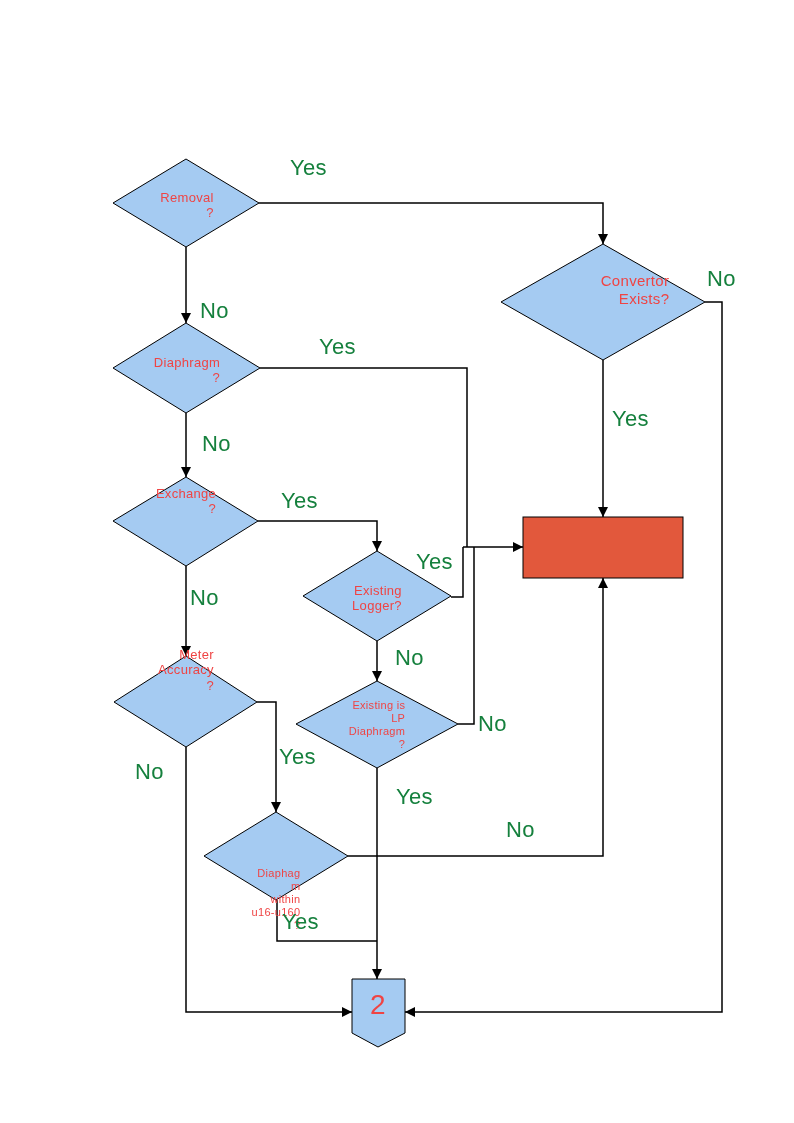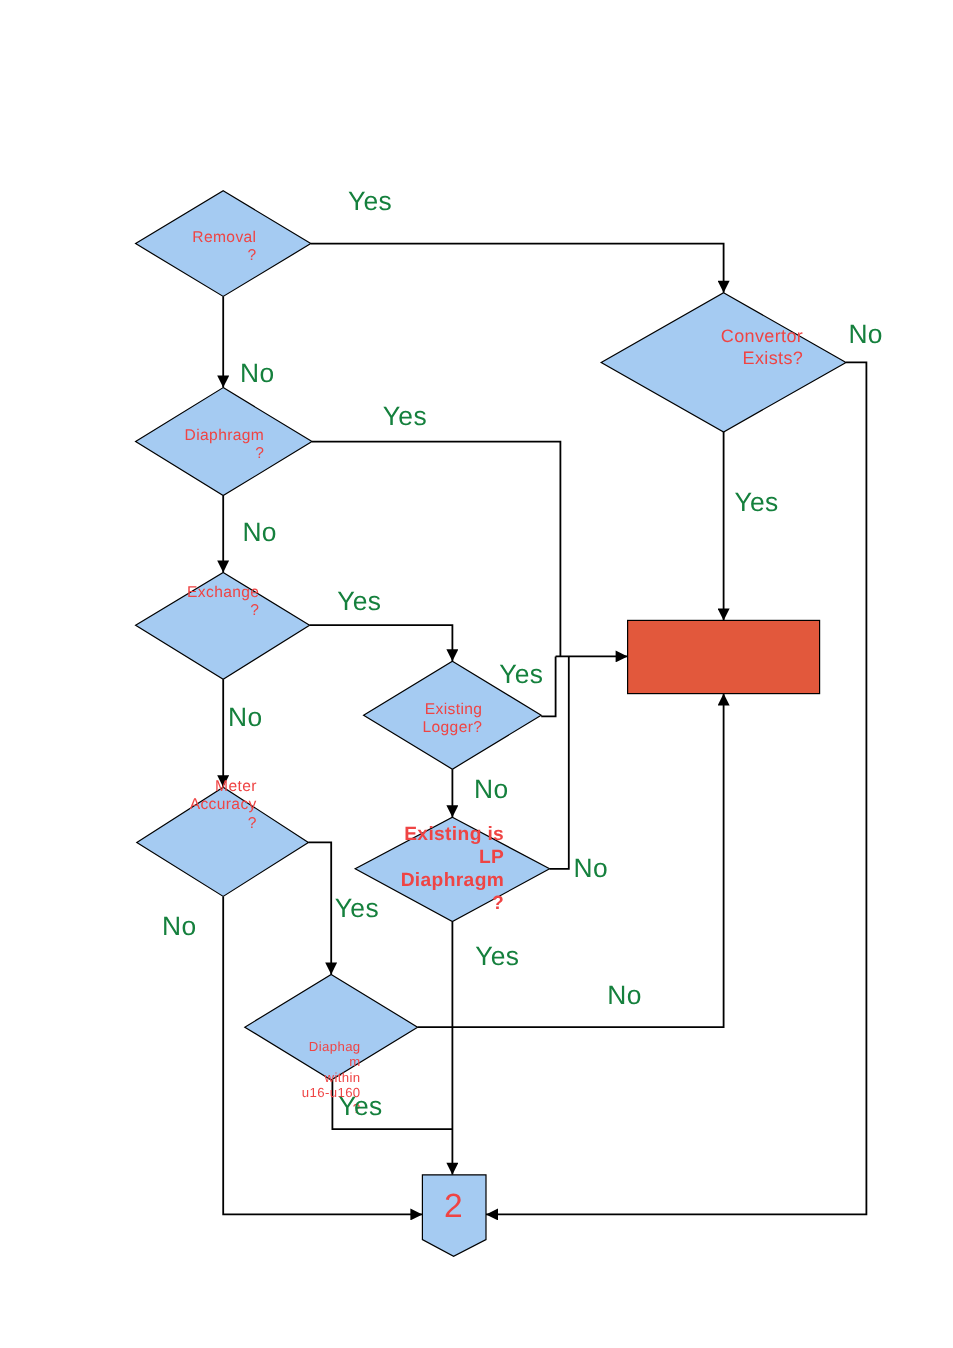--- a/index.html
+++ b/index.html
@@ -14,21 +14,21 @@
   .nlabel {
     position:absolute;
     transform:translate(-50%,-50%);
     text-align:right;
     white-space:pre-line;
     color:#ef4444;
     line-height:1.18;
     letter-spacing:0.3px;
   }
   .fs11 { font-size:11px; }
-  .fs12 { font-size:16px;font-weight:bold; }
+  .fs12 { font-size:11px; }
   .fs13 { font-size:13px; }
   .fs15 { font-size:15px; }
   .fs23 { font-size:23px; letter-spacing:0.5px; line-height:1.15; }
   .fs28 { font-size:28px; }
   .elabel {
     position:absolute;
     font-size:22px;
     color:#15803d;
     white-space:nowrap;
     letter-spacing:0.3px;

